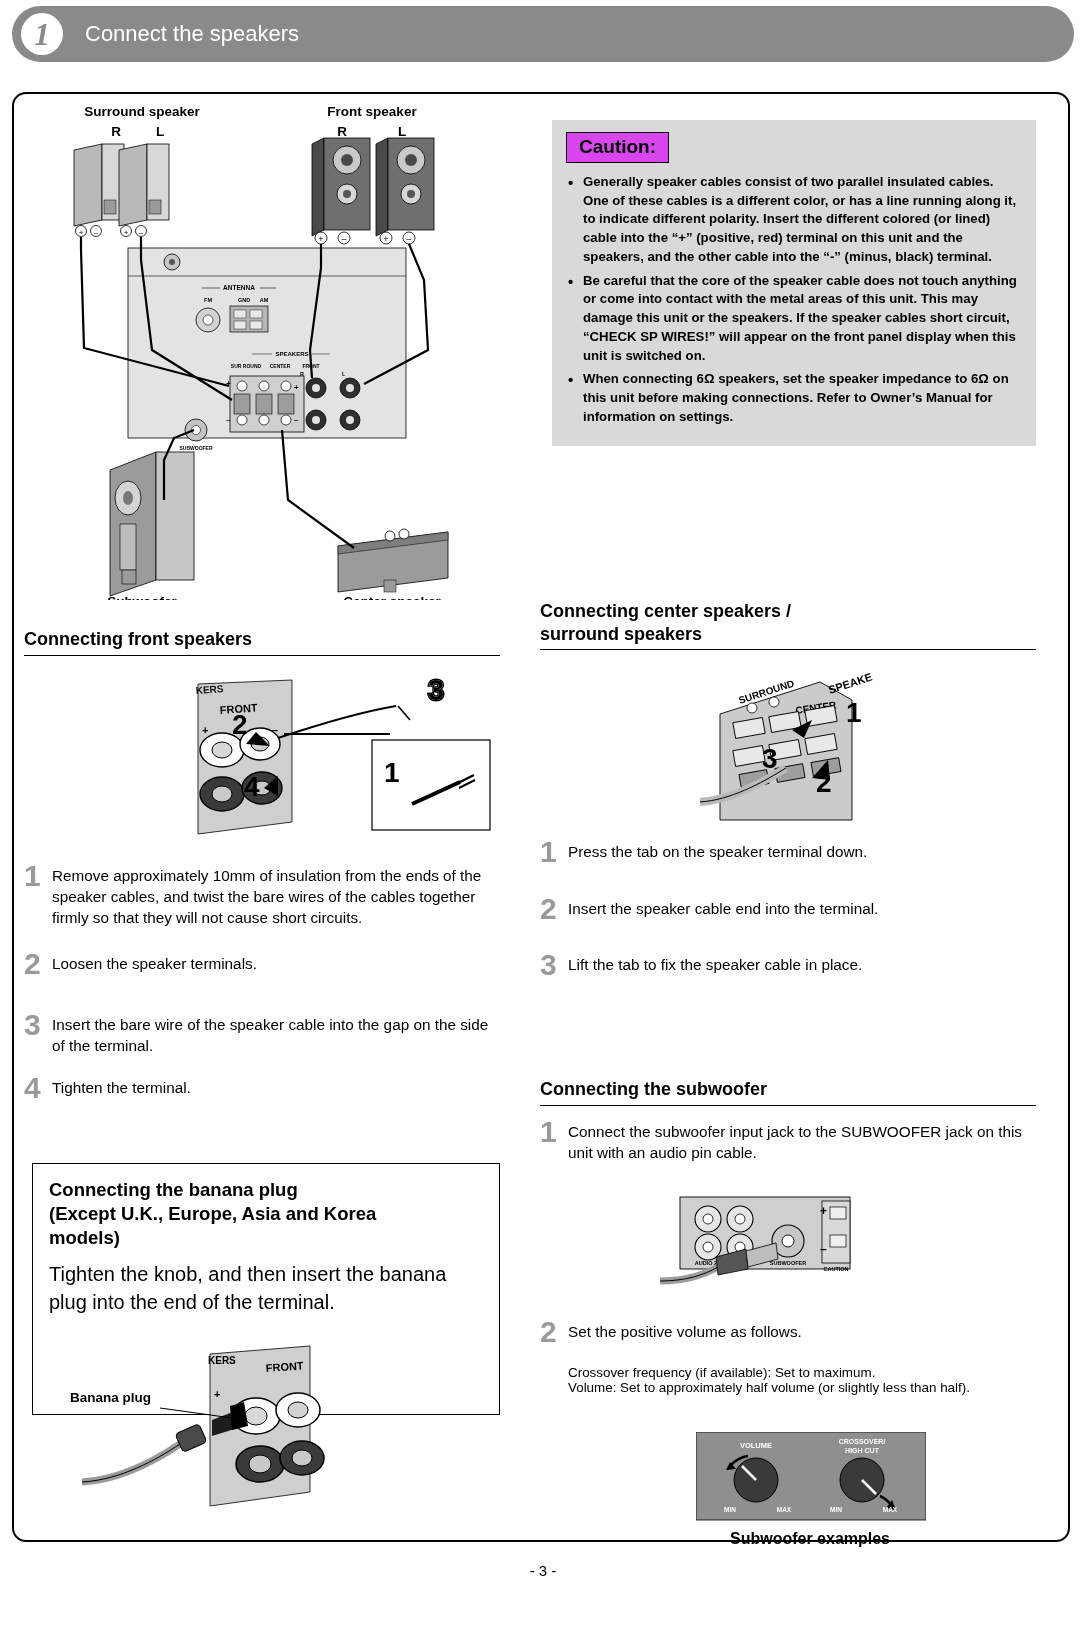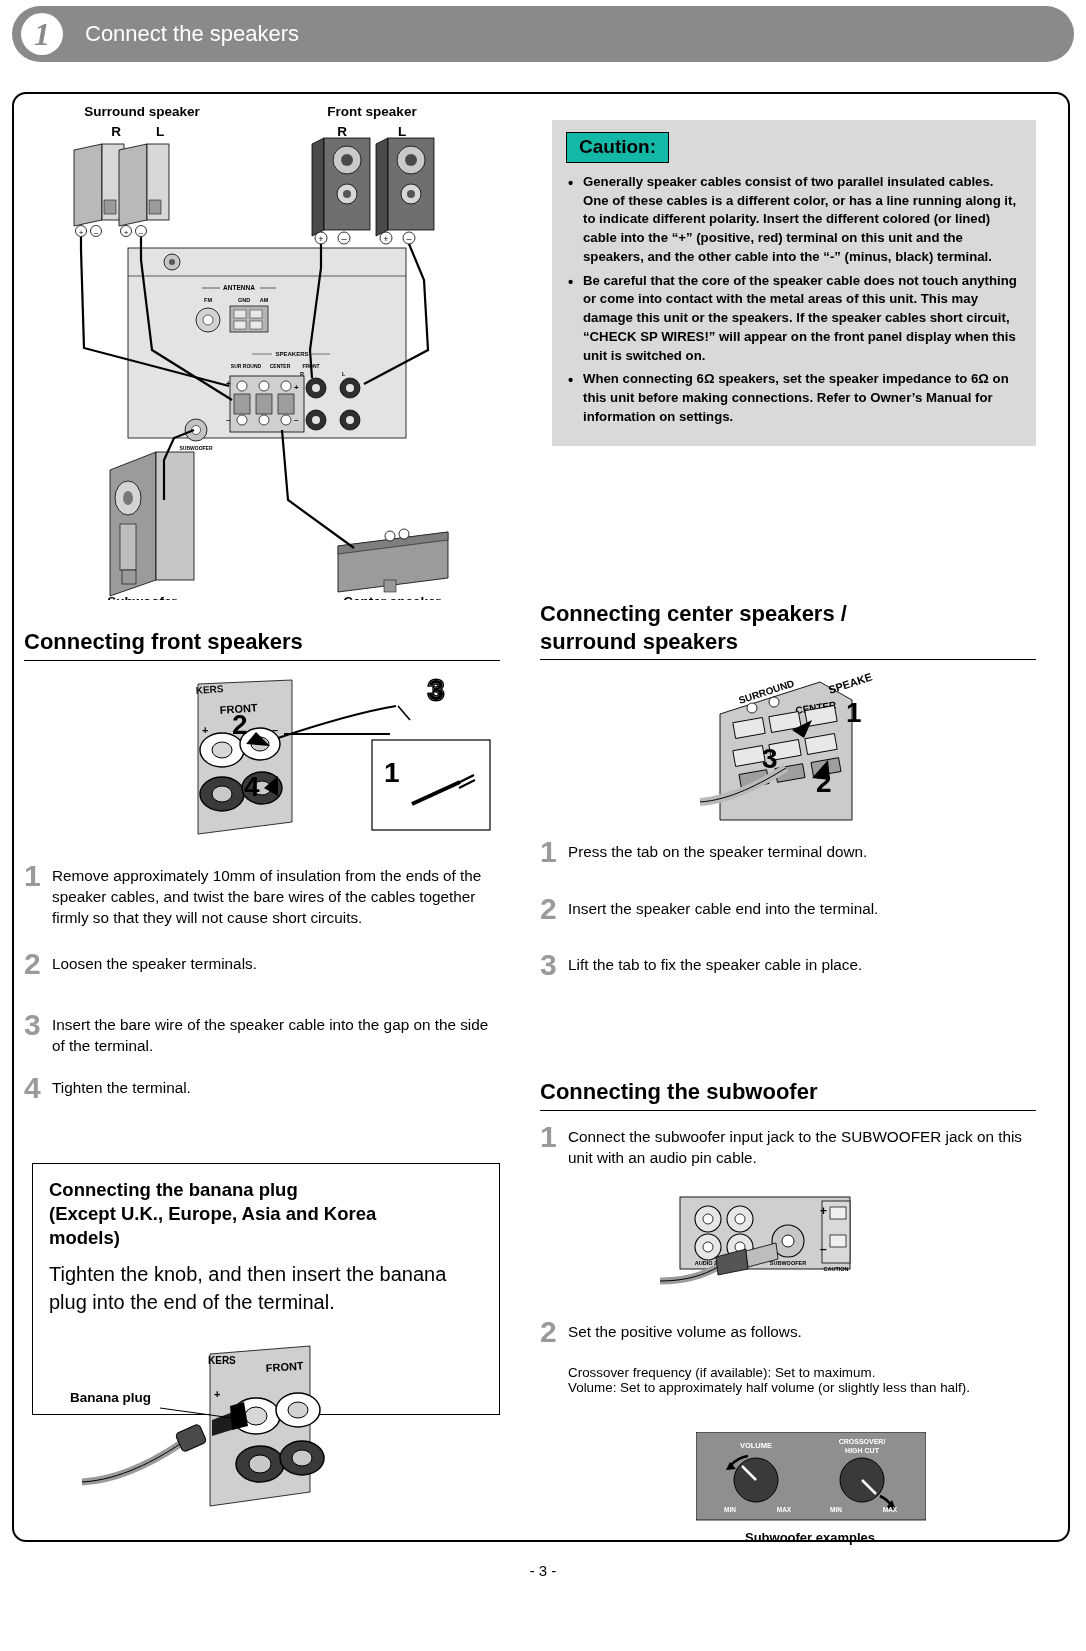--- a/index.html
+++ b/index.html
@@ -77,21 +77,21 @@
     position: absolute;
     left: 552px;
     top: 120px;
     width: 484px;
     background: #d9d9d9;
     padding: 12px 14px 14px 14px;
     box-sizing: border-box;
   }
   .caution-label {
     display: inline-block;
-    background: #14b8a6;
+    background: #d946ef;
     border: 1px solid #000;
     padding: 3px 12px 4px 12px;
     font-size: 19px;
     font-weight: bold;
     margin-bottom: 10px;
   }
   .caution-list { margin: 0; padding: 0; list-style: none; }
   .caution-list li {
     position: relative;
     padding-left: 17px;
@@ -103,21 +103,21 @@
   .caution-list li:before {
     content: "\2022";
     position: absolute;
     left: 2px;
     top: -1px;
     font-size: 15px;
   }
 
   
   .sec-heading {
-    font-size: 22px;
+    font-size: 18px;
     font-weight: bold;
     line-height: 1.25;
     padding-bottom: 4px;
     border-bottom: 1.5px solid #000;
   }
 
   
   .step {
     display: flex;
     margin-bottom: 16px;
@@ -157,21 +157,21 @@
     font-weight: bold;
     line-height: 1.3;
     margin-bottom: 10px;
   }
   .banana-text { font-size: 20px; line-height: 1.4; }
 
   .sub-note { font-size: 13.4px; line-height: 1.42; }
 
   .fig-caption {
     text-align: center;
-    font-size: 13px;
+    font-size: 16px;
     font-weight: bold;
   }
 
   
   .diagram-wrap { position: absolute; }
   svg { display: block; }
 </style>
 </head>
 <body>
 

